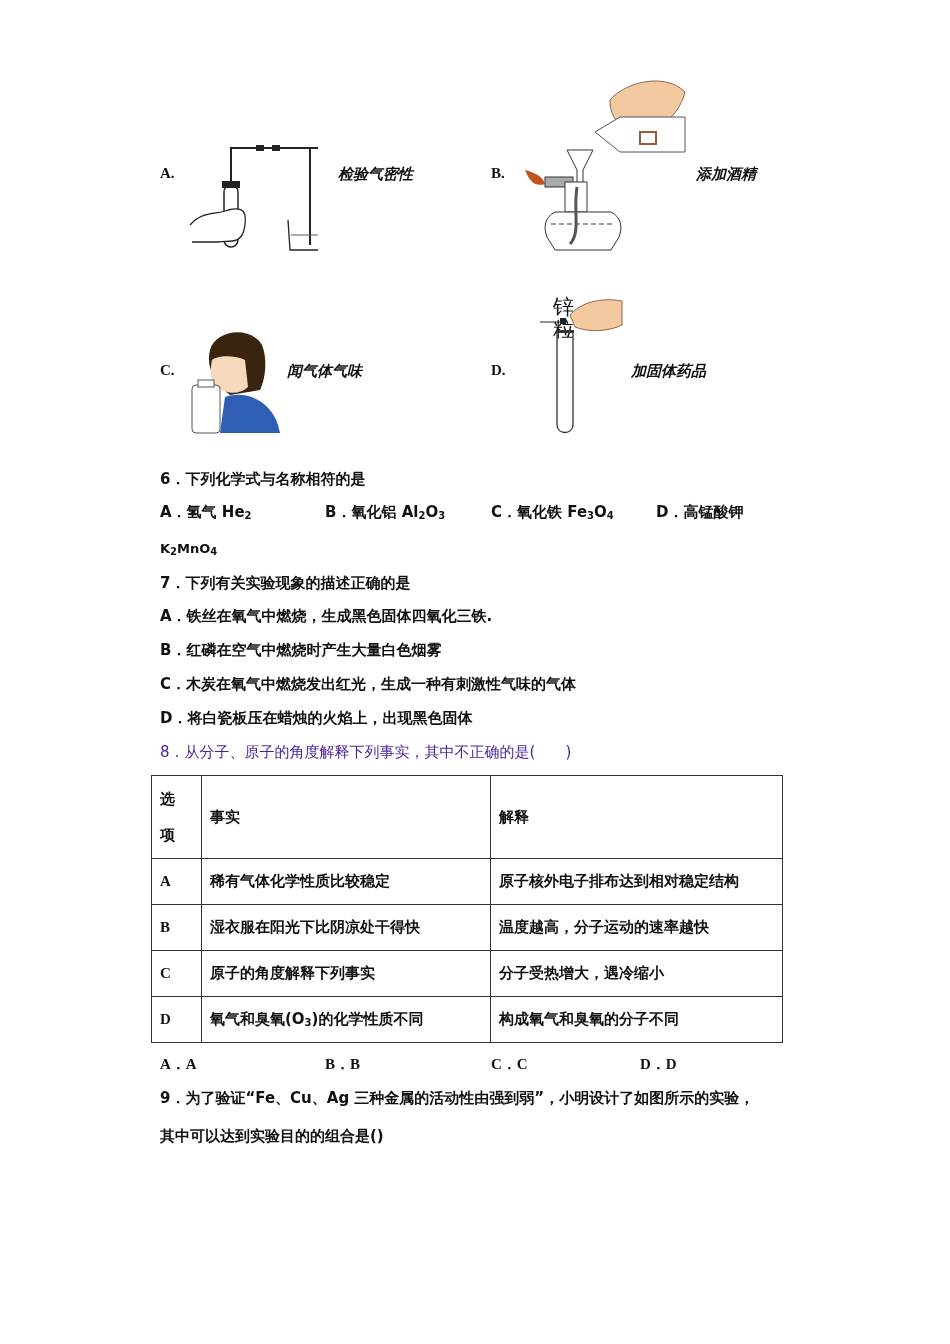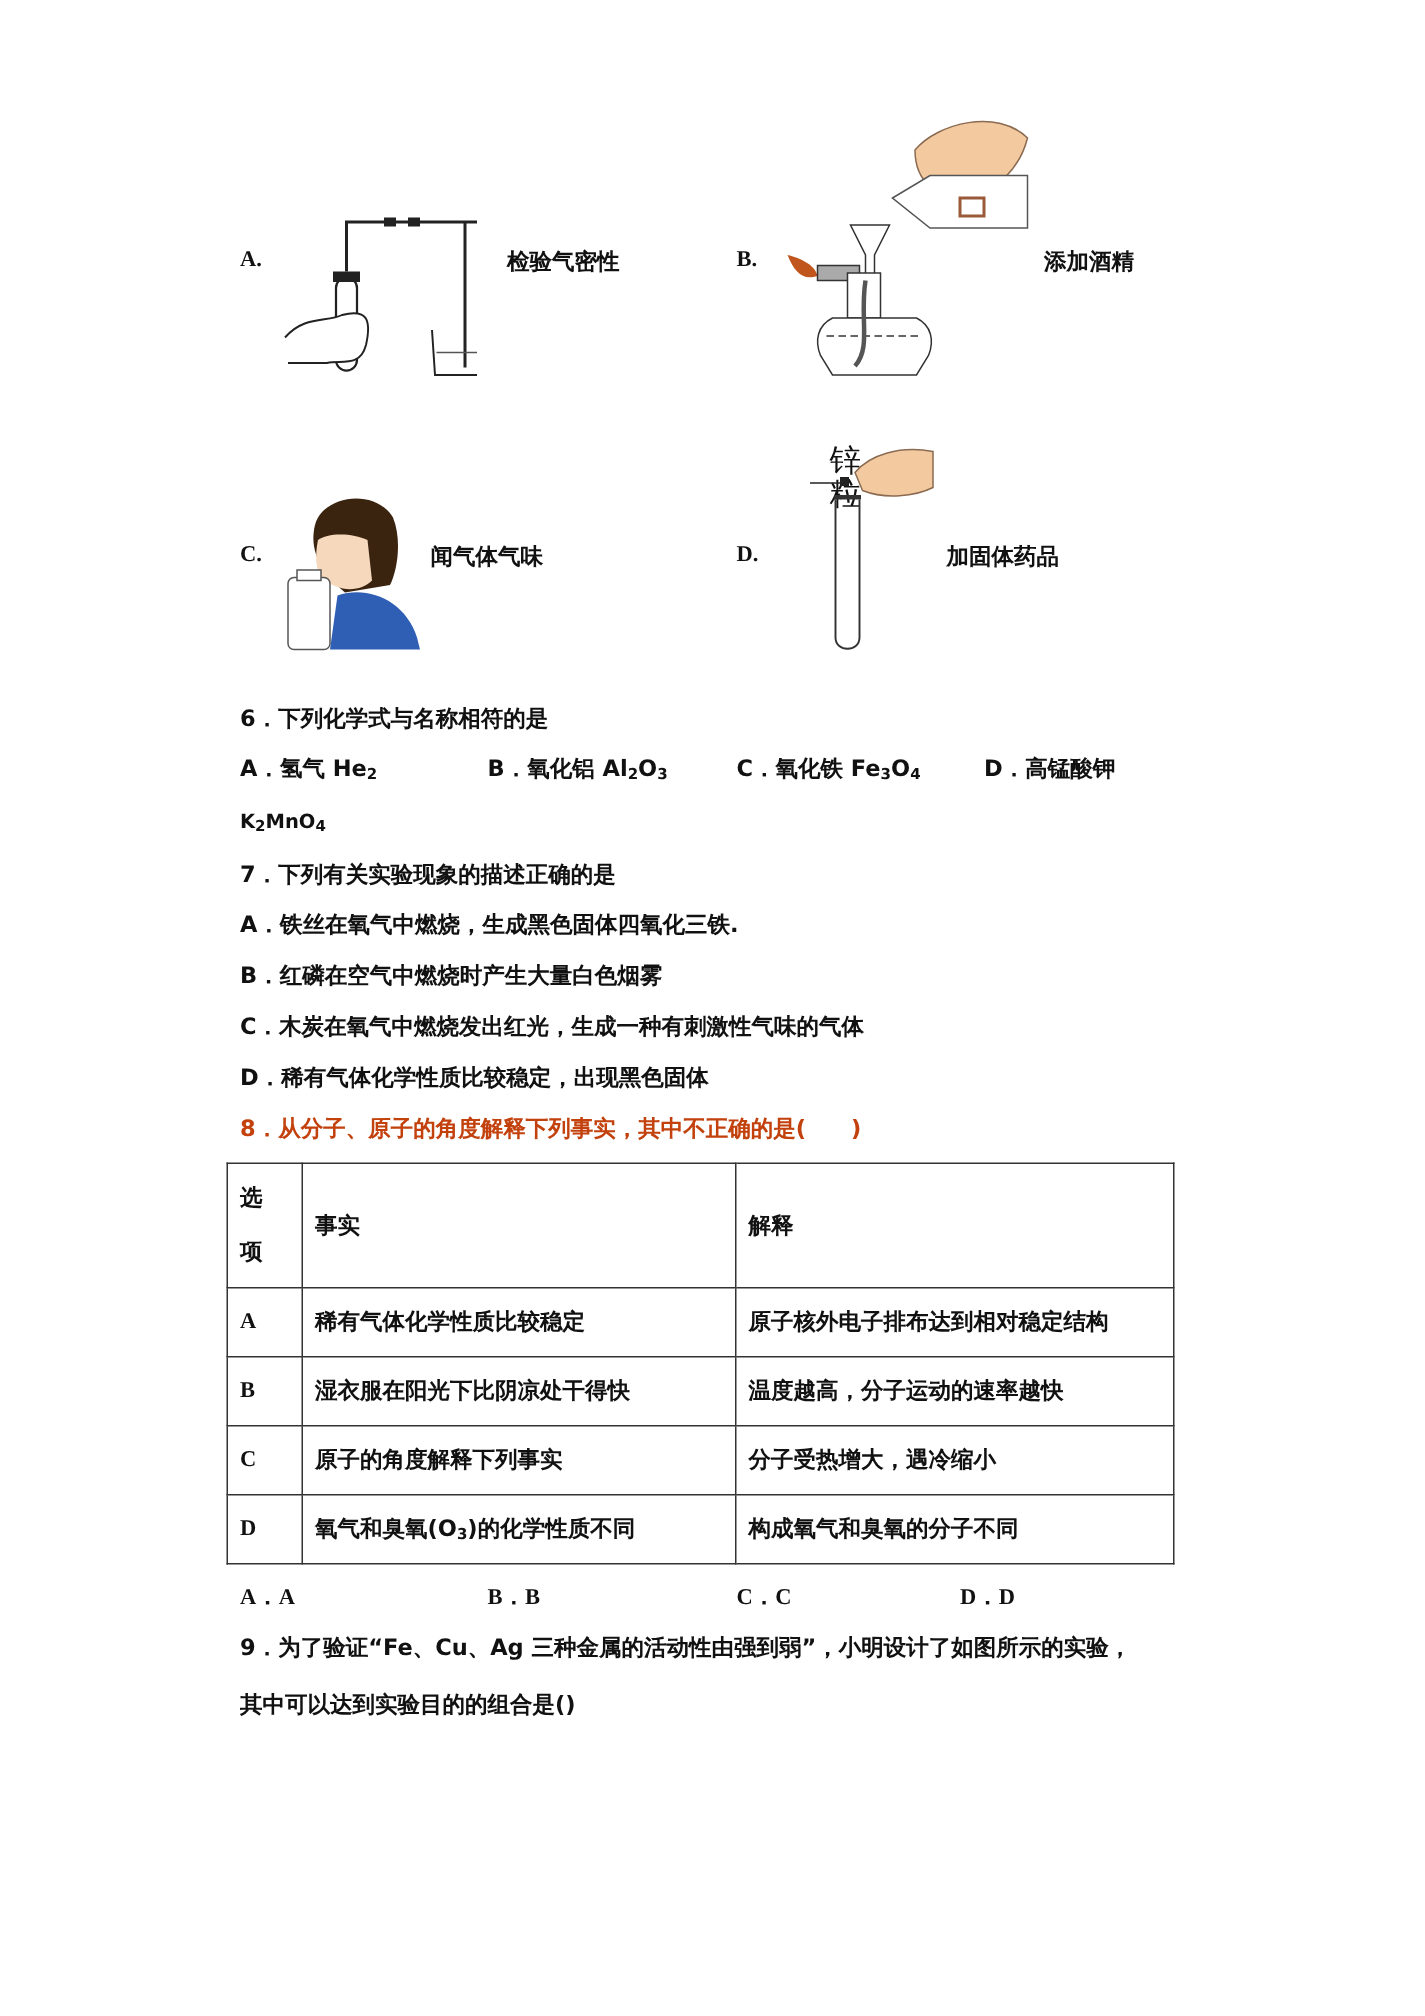--- a/index.html
+++ b/index.html
@@ -1,22 +1,22 @@
 <!DOCTYPE html>
 <html><head>
 <meta charset="utf-8">
 <style>
   html, body { margin: 0; padding: 0; background: #ffffff; }
   body { width: 950px; height: 1344px; position: relative; overflow: hidden;
          font-family: "DejaVu Sans", "Liberation Sans", sans-serif; color: #111; }
   .abs { position: absolute; }
   .label { font-family: "Liberation Serif", serif; font-weight: bold; font-size: 15px; }
-  .cap { font-size: 15px; font-weight: bold; }
+  .cap { font-size: 15px; font-weight: bold; font-style: italic; }
   .line { font-size: 15px; font-weight: bold; white-space: nowrap; }
-  .line.light { font-weight: bold; color: #c2410c; }
+  .line.light { font-weight: normal; color: #4c1d95; }
   .sub { font-size: 10px; vertical-align: -2px; }
   table.q8 { position: absolute; left: 151px; top: 775px; width: 632px;
              border-collapse: collapse; font-size: 15px; font-weight: bold; }
   table.q8 td { border: 1.5px solid #333; padding: 0 8px; vertical-align: middle; }
   table.q8 td.c0 { width: 33px; font-family: "Liberation Serif", serif; }
   table.q8 td.c1 { width: 272px; }
   table.q8 tr.hdr td { height: 82px; }
   table.q8 tr.row td { height: 45px; }
   .opt-label { font-family: "Liberation Serif", serif; }
   .stack { display: inline-block; line-height: 36px; }
@@ -88,21 +88,21 @@
   <span>D．</span><span>高锰酸钾</span>
 </div>
 <div class="abs line" style="left:160px;top:541px;font-size:13px">
   <span>K</span><span class="sub">2</span><span>MnO</span><span class="sub">4</span>
 </div>
 
 <div class="abs line" style="left:160px;top:574px">7．下列有关实验现象的描述正确的是</div>
 <div class="abs line" style="left:160px;top:607px">A．铁丝在氧气中燃烧，生成黑色固体四氧化三铁.</div>
 <div class="abs line" style="left:160px;top:641px">B．红磷在空气中燃烧时产生大量白色烟雾</div>
 <div class="abs line" style="left:160px;top:675px">C．木炭在氧气中燃烧发出红光，生成一种有刺激性气味的气体</div>
-<div class="abs line" style="left:160px;top:709px">D．稀有气体化学性质比较稳定，出现黑色固体</div>
+<div class="abs line" style="left:160px;top:709px">D．将白瓷板压在蜡烛的火焰上，出现黑色固体</div>
 
 <div class="abs line light" style="left:160px;top:743px">8．从分子、原子的角度解释下列事实，其中不正确的是(　　)</div>
 <table class="q8">
   <tbody>
       <tr class="hdr">
     <td class="c0"><span class="stack"><span>选</span><br><span>项</span></span></td>
     <td class="c1">事实</td>
     <td>解释</td>
   </tr>
   <tr class="row">

